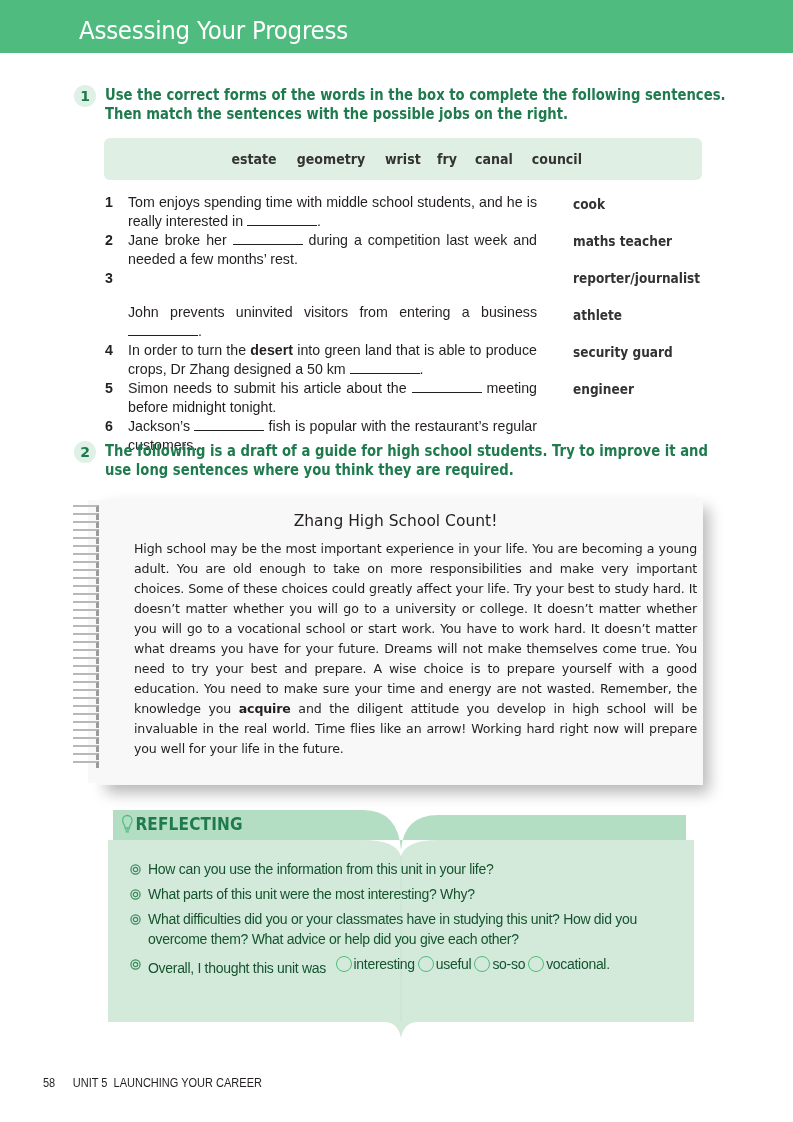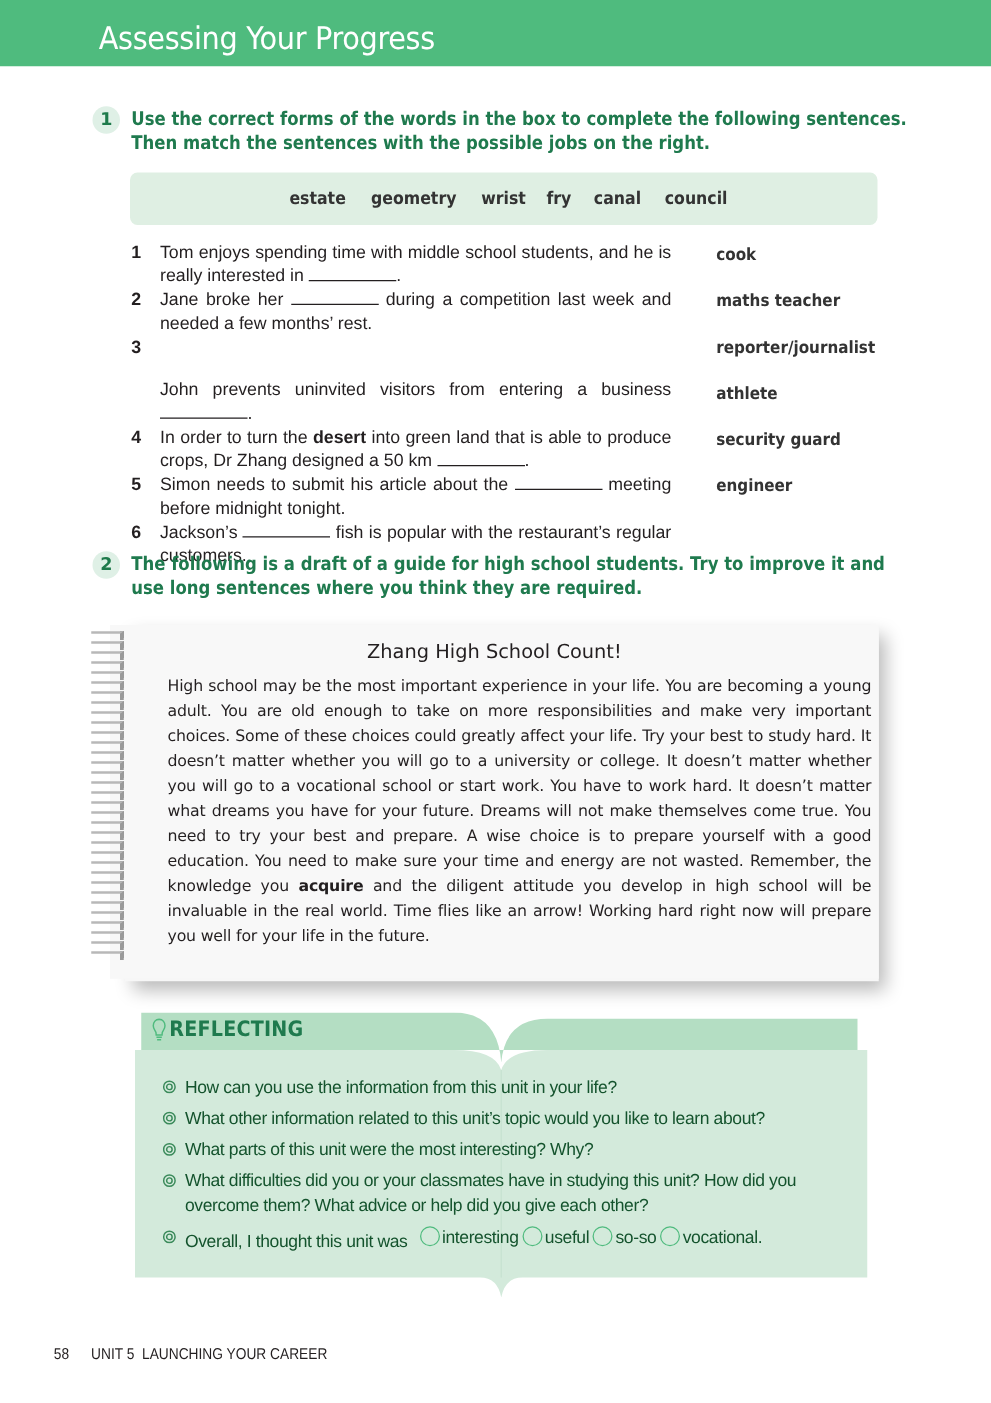--- a/index.html
+++ b/index.html
@@ -165,29 +165,20 @@
 
 <div class="reflect-list">
   <div class="ri">
     <span class="b">
         <svg viewBox="0 0 12 12">
           <circle cx="6" cy="6" r="5" fill="none" stroke="#3a8a5a" stroke-width="1.3"></circle>
           <circle cx="6" cy="6" r="2.4" fill="none" stroke="#3a8a5a" stroke-width="1.3"></circle>
         </svg>
       </span>
     <span>How can you use the information from this unit in your life?</span>
-  </div>
-  <div class="ri">
-    <span class="b">
-        <svg viewBox="0 0 12 12">
-          <circle cx="6" cy="6" r="5" fill="none" stroke="#3a8a5a" stroke-width="1.3"></circle>
-          <circle cx="6" cy="6" r="2.4" fill="none" stroke="#3a8a5a" stroke-width="1.3"></circle>
-        </svg>
-      </span>
-    <span>What other information related to this unit’s topic would you like to learn about?</span>
   </div>
   <div class="ri">
     <span class="b">
         <svg viewBox="0 0 12 12">
           <circle cx="6" cy="6" r="5" fill="none" stroke="#3a8a5a" stroke-width="1.3"></circle>
           <circle cx="6" cy="6" r="2.4" fill="none" stroke="#3a8a5a" stroke-width="1.3"></circle>
         </svg>
       </span>
     <span>What parts of this unit were the most interesting? Why?</span>
   </div>

